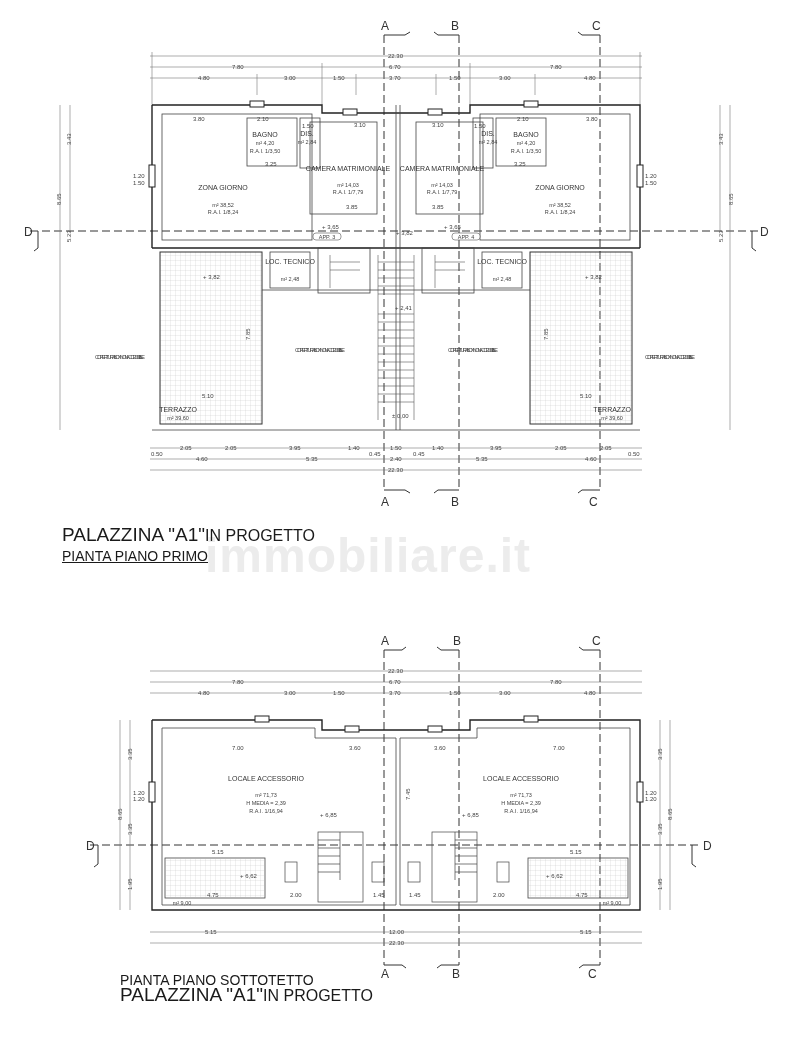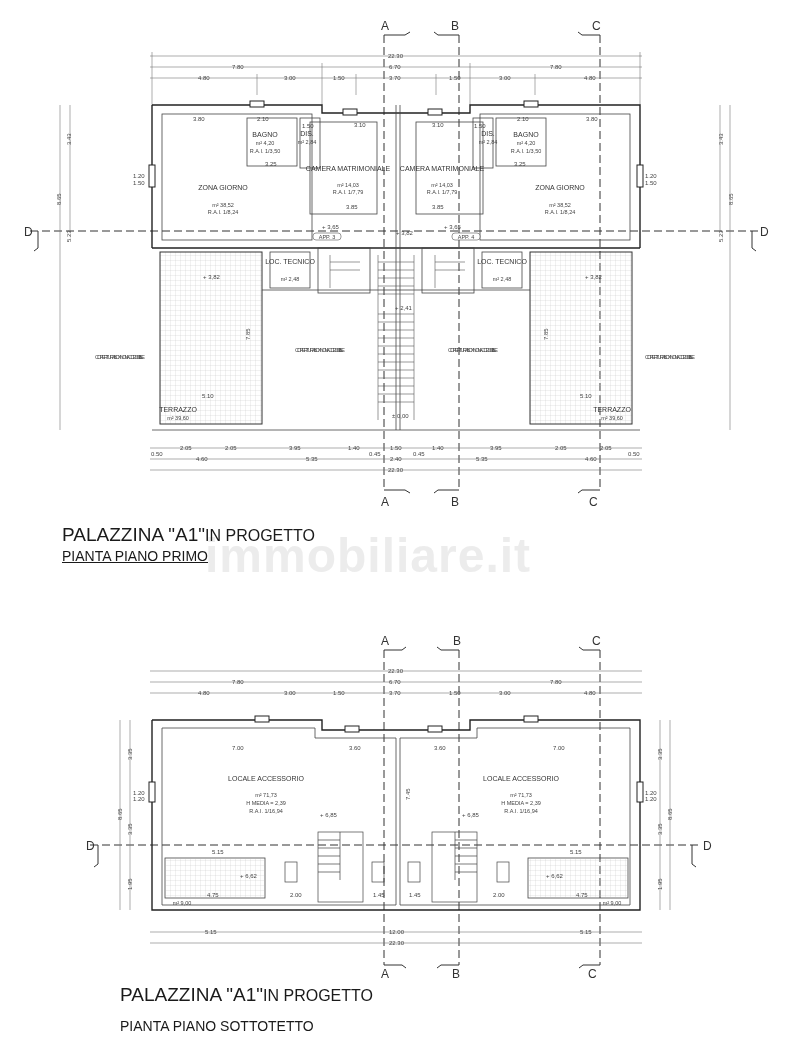--- a/index.html
+++ b/index.html
@@ -447,13 +447,13 @@
   <text class="dim" x="205" y="934">5.15</text>
   <text class="dim" x="389" y="934">12.00</text>
   <text class="dim" x="580" y="934">5.15</text>
   <text class="dim" x="389" y="945">22.30</text>
 </svg>
 </div>
 
 <div class="title" style="left:120px;top:985px;">
   <span class="big">PALAZZINA "A1"</span><span class="small">IN PROGETTO</span>
 </div>
-<div class="subtitle" style="left:120px;top:1018px;text-align:center;">PIANTA PIANO SOTTOTETTO</div>
+<div class="subtitle" style="left:120px;top:972px;text-align:center;">PIANTA PIANO SOTTOTETTO</div>
 
 </body></html>

